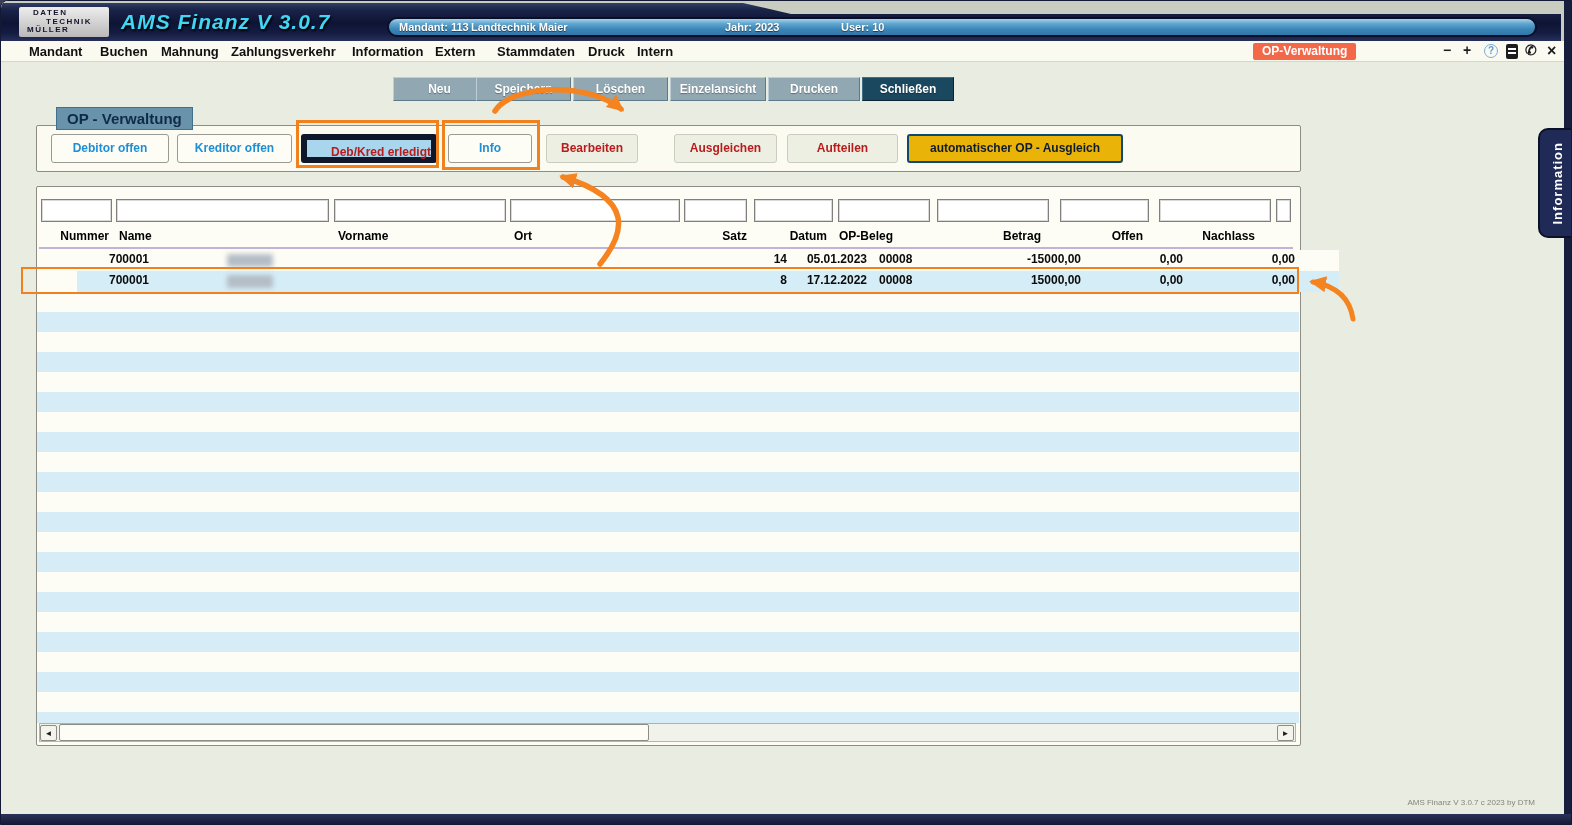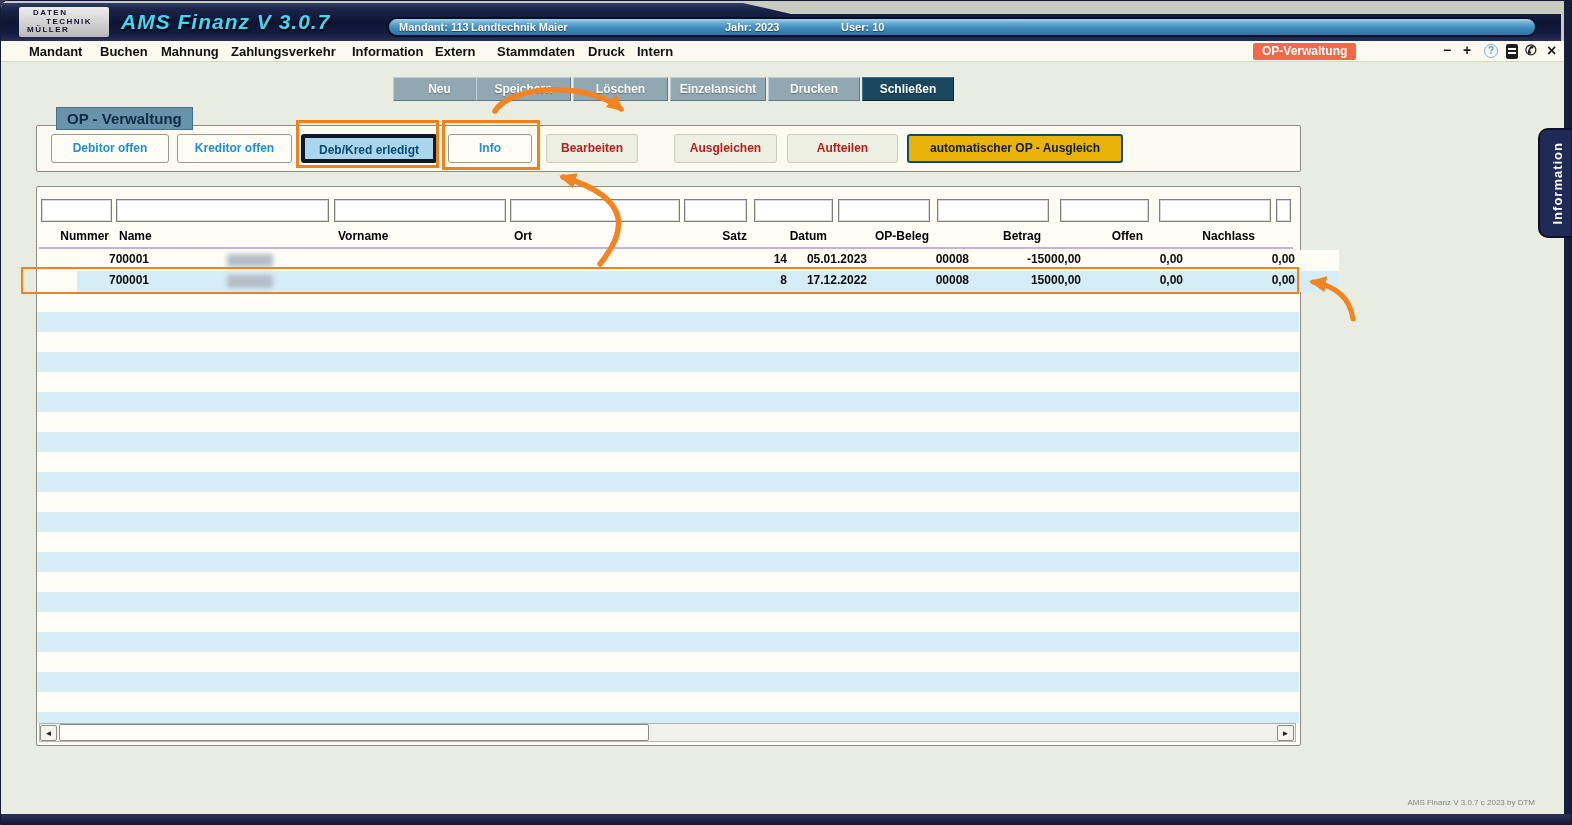--- a/index.html
+++ b/index.html
@@ -49,38 +49,38 @@
   .section-title { position:absolute; left:55px; top:106px; height:23px; padding:2px 10px 0 10px;
     background:#6992ab; border:1px solid #41708c; color:#0e2c44; font-size:15px; font-weight:bold; z-index:6; }
   .panel { position:absolute; background:#fbfbf1; border:1px solid #8d8d85; border-radius:2px; }
   .panel-buttons { left:35px; top:124px; width:1265px; height:47px; }
   .panel-table { left:35px; top:185px; width:1265px; height:560px; background:#fdfdf5; }
 
   
   .abtn { position:absolute; top:133px; height:29px; font-size:12px; font-weight:bold; text-align:center;
     line-height:27px; border-radius:3px; z-index:5; cursor:pointer; }
   .abtn-link { background:#fdfdf6; border:1px solid #9a9a92; color:#1e8fd5; }
-  .abtn-sel  { background:#a9d6ed; border:4px solid #0f172a; color:#0c4a6e; line-height:25px; }
+  .abtn-sel  { background:#a9d6ed; border:6px solid #0f172a; color:#b91c1c; line-height:25px;text-align:right; }
   .abtn-dis  { background:#edefe3; border:1px solid #c9ccbe; color:#b91c1c; cursor:default; }
   .abtn-auto { background:#eab308; border:2px solid #0c4a6e; color:#0e1c30; line-height:25px; }
 
   
   .filter-input { position:absolute; top:198px; height:23px; background:#fff; border:1px solid #7f7f7f;
     box-shadow:inset 0 0 0 1px #d9d9d9; z-index:4; }
   .thead { position:absolute; left:36px; top:228px; width:1262px; height:17px; }
   .trow  { position:absolute; left:36px; width:1262px; height:21px;margin-left:40px; }
   .cell { position:absolute; top:2px; font-size:12px; font-weight:bold; color:#0b0b0b; white-space:nowrap; }
   .hcell { position:absolute; top:0; font-size:12px; font-weight:bold; color:#000; white-space:nowrap; }
   .c0 { left:4px;    width:68px;  text-align:right; }
   .c1 { left:82px;   width:210px; text-align:left;  }
   .c2 { left:301px;  width:165px; text-align:left;  }
   .c3 { left:477px;  width:163px; text-align:left;  }
   .c4 { left:647px;  width:63px;  text-align:right; }
   .c5 { left:715px;  width:75px;  text-align:right; }
-  .c6 { left:802px;  width:90px;  text-align:right;  }
+  .c6 { left:802px;  width:90px;  text-align:left;  }
   .c7 { left:900px;  width:104px; text-align:right; }
   .c8 { left:1023px; width:83px;  text-align:right; }
   .c9 { left:1122px; width:96px;  text-align:right; }
   .lavender-line { position:absolute; left:38px; top:246px; width:1254px; height:2px; background:#c2b4d8; }
   .row-0 { top:249px; background:#fdfdf5; }
   .row-1 { top:270px; background:#d5edf7; }
   .blur-blob { position:absolute; left:150px; top:4px; width:46px; height:13px; background:#b4bdc6;
     border-radius:2px; filter:blur(2.5px); }
   .stripes { position:absolute; left:36px; top:291px; width:1262px; height:431px;
     background:repeating-linear-gradient(180deg,#fdfdf5 0px,#fdfdf5 20px,#d6edf7 20px,#d6edf7 40px); }

